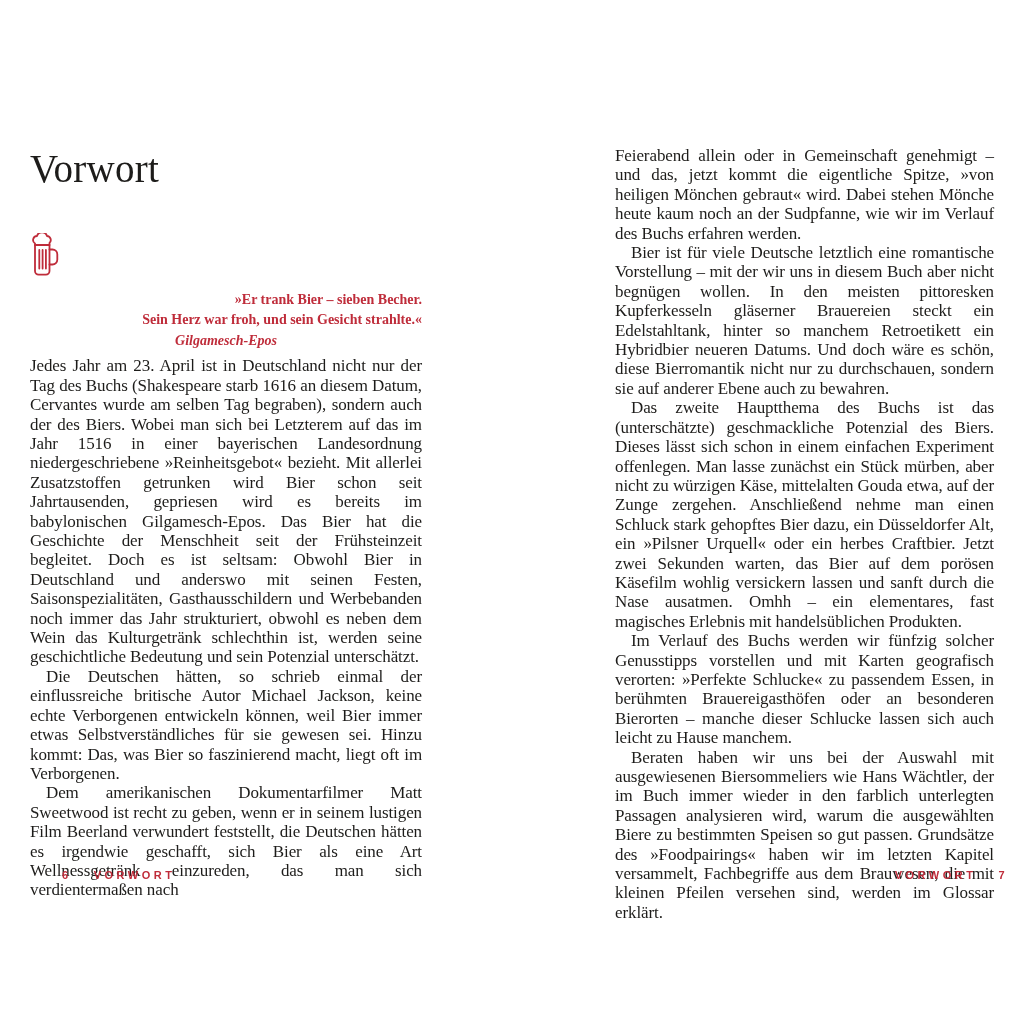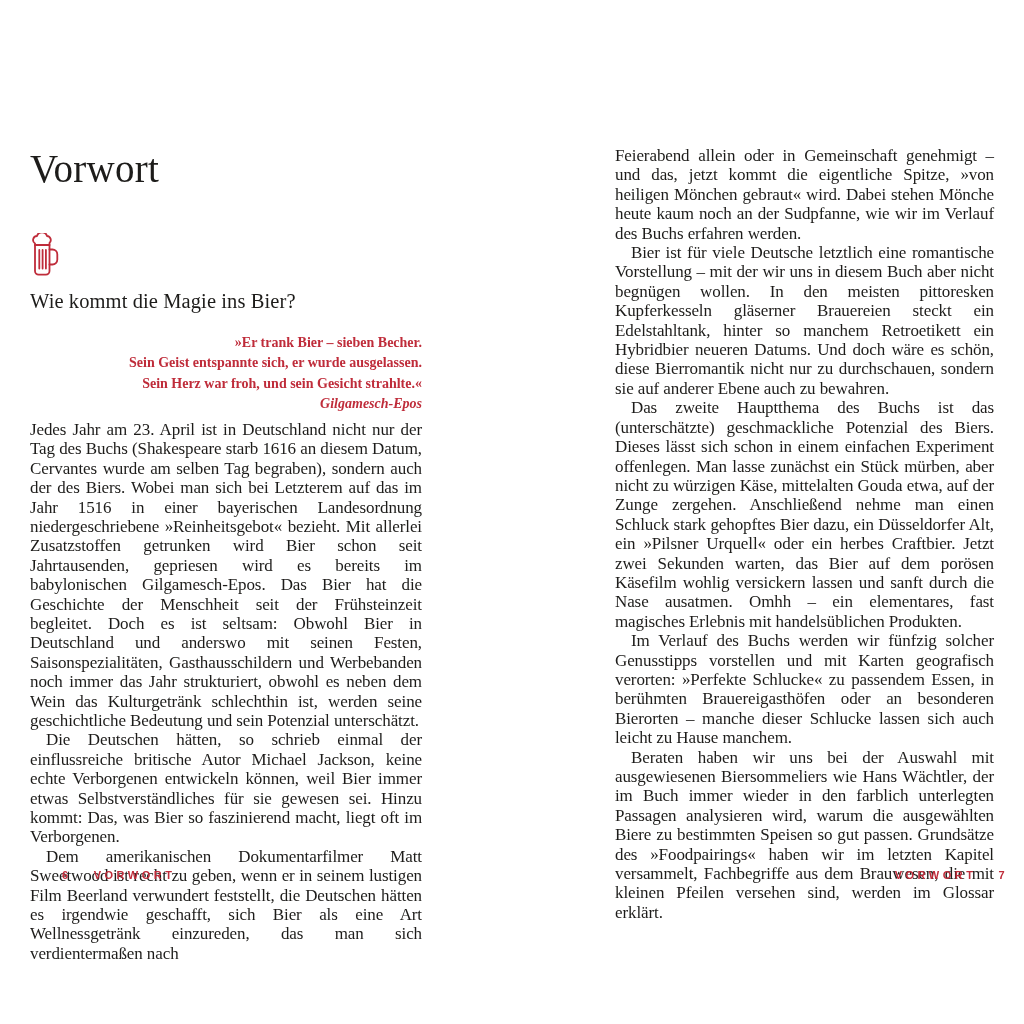--- a/index.html
+++ b/index.html
@@ -30,21 +30,21 @@
     margin-bottom: 20px;
   }
   .epigraph {
     text-align: right;
     color: var(--red);
     font-weight: 700;
     font-size: 14px;
     line-height: 20.5px;
     margin-bottom: 5px;
   }
-  .epigraph-attr { font-style: italic; }
+  .epigraph-attr { font-style: italic; text-align: center; }
 
   .body-text {
     font-size: 17px;
     line-height: 19.4px;
     letter-spacing: -0.1px;
     text-align: justify;
     hyphens: auto;
     -webkit-hyphens: auto;
   }
   .body-text .para + .para { text-indent: 16px; }
@@ -73,26 +73,24 @@
     <svg width="30" height="44" viewBox="0 0 30 44" aria-hidden="true">
       <g fill="none" stroke="#bf2c3a" stroke-width="1.8" stroke-linecap="round" stroke-linejoin="round">
         <path d="M5 12 v-1.6 a4 4 0 0 1 2-7.4 a5.2 5.2 0 0 1 10 0 a4 4 0 0 1 2.5 6.9 v2.1"></path>
         <path d="M5 12 h14.5 v26 a3.6 3.6 0 0 1 -3.6 3.6 h-7.3 a3.6 3.6 0 0 1 -3.6 -3.6 z"></path>
         <path d="M19.5 16.5 h3 a4.8 4.8 0 0 1 4.8 4.8 v5.4 a4.8 4.8 0 0 1 -4.8 4.8 h-3"></path>
         <path d="M9.3 17 v18.5 M12.6 17 v18.5 M15.9 17 v18.5"></path>
       </g>
     </svg>
   </div>
 
-  <h2 class="heading">Wie kommt die Magie ins Bier?</h2>
 
   <div class="epigraph">
     <div>
         <p class="quote-line">»Er trank Bier – sieben Becher.</p>
-        <p class="quote-line">Sein Geist entspannte sich, er wurde ausgelassen.</p>
         <p class="quote-line">Sein Herz war froh, und sein Gesicht strahlte.«</p>
       </div>
     <p class="epigraph-attr">Gilgamesch-Epos</p>
   </div>
 
   <div class="body-text">
       <p class="para">Jedes Jahr am 23. April ist in Deutschland nicht nur der Tag des Buchs (Shakespeare starb 1616 an diesem Datum, Cervantes wurde am selben Tag begraben), sondern auch der des Biers. Wobei man sich bei Letzterem auf das im Jahr 1516 in einer bayerischen Landesordnung niedergeschriebene »Reinheitsgebot« bezieht. Mit allerlei Zusatzstoffen getrunken wird Bier schon seit Jahrtausenden, gepriesen wird es bereits im babylonischen Gilgamesch-Epos. Das Bier hat die Geschichte der Menschheit seit der Frühsteinzeit begleitet. Doch es ist seltsam: Obwohl Bier in Deutschland und anderswo mit seinen Festen, Saisonspezialitäten, Gasthausschildern und Werbebanden noch immer das Jahr strukturiert, obwohl es neben dem Wein das Kulturgetränk schlechthin ist, werden seine geschichtliche Bedeutung und sein Potenzial unterschätzt.</p>
       <p class="para">Die Deutschen hätten, so schrieb einmal der einflussreiche britische Autor Michael Jackson, keine echte Verborgenen entwickeln können, weil Bier immer etwas Selbstverständliches für sie gewesen sei. Hinzu kommt: Das, was Bier so faszinierend macht, liegt oft im Verborgenen.</p>
       <p class="para">Dem amerikanischen Dokumentarfilmer Matt Sweetwood ist recht zu geben, wenn er in seinem lustigen Film Beerland verwundert feststellt, die Deutschen hätten es irgendwie geschafft, sich Bier als eine Art Wellnessgetränk einzureden, das man sich verdientermaßen nach</p>
     </div>

